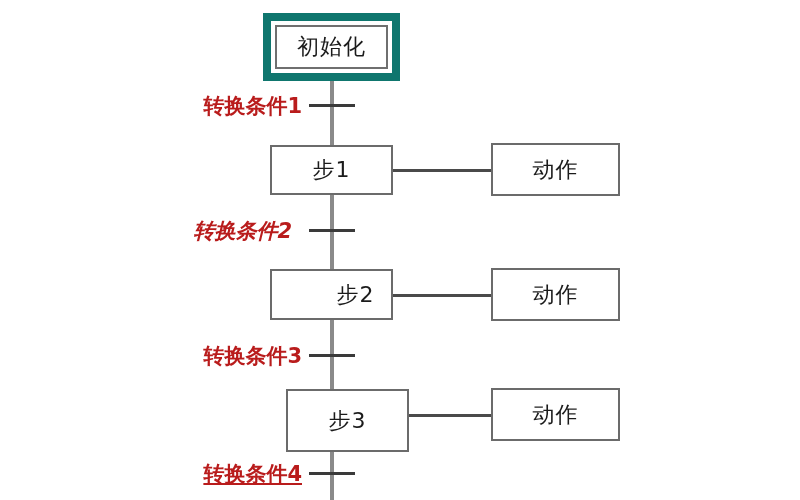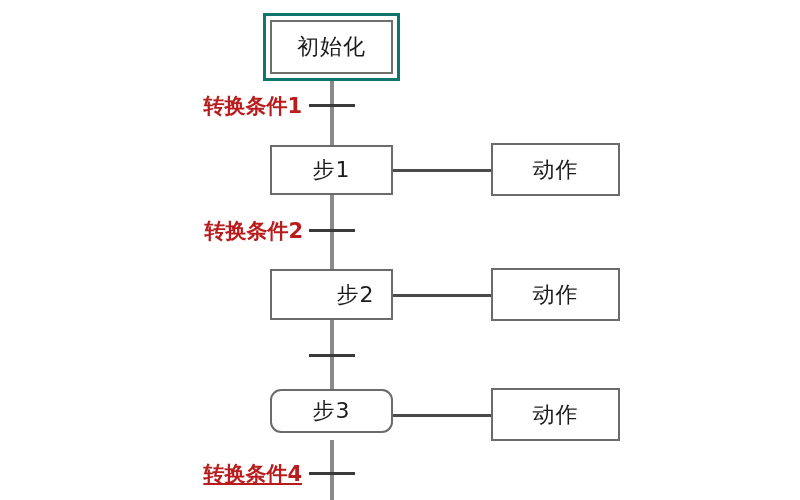--- a/index.html
+++ b/index.html
@@ -49,21 +49,21 @@
   }
   .box .boxlabel {
     font-size: 22px;
     color: #1b1b1b;
     letter-spacing: 1px;
     line-height: 1;
     white-space: nowrap;
   }
   
   .box.initial {
-    border: 3px solid #0f766e;
+    border: 8px solid #0f766e;
     padding: 4px;
   }
   .box.initial .inner {
     flex: 1 1 auto;
     align-self: stretch;
     border: 2px solid #6f6f6f;
     background: #ffffff;
     display: flex;
     align-items: center;
     justify-content: center;
@@ -93,21 +93,22 @@
   <div class="rail" style="left:330px; top:360px; height:31px;"></div>
   <div class="rail" style="left:330px; top:440px; height:36px;"></div>
   <div class="rail" style="left:330px; top:474px; height:26px;"></div>
 
   <div class="tick" style="left:309px; top:104px;"></div>
   <div class="tick" style="left:309px; top:229px;"></div>
   <div class="tick" style="left:309px; top:354px;"></div>
   <div class="tick" style="left:309px; top:472px;"></div>
 
   <div class="cond" style="left:107px; top:96px; width:195px;">转换条件1</div>
-  <div class="cond" style="left:108px; top:221px; width:195px;">转换条件2</div>
+  <div class="cond" style="left:97px; top:221px; width:195px;font-style:italic;">转换条件2</div>
+  <div class="cond" style="left:107px; top:346px; width:195px;">转换条件3</div>
   <div class="cond" style="left:107px; top:464px; width:195px;text-decoration:underline;">转换条件4</div>
 
   <div class="hconn" style="left:392px; top:169px; width:100px;"></div>
   <div class="hconn" style="left:392px; top:294px; width:100px;"></div>
   <div class="hconn" style="left:392px; top:414px; width:100px;"></div>
 
   <div class="box initial" style="left:263px; top:13px; width:137px; height:68px;">
     <span class="inner">
       <span class="boxlabel">初始化</span>
     </span>
@@ -120,20 +121,20 @@
     <span class="boxlabel">动作</span>
   </div>
 
   <div class="box" style="left:270px; top:269px; width:123px; height:51px;padding-left:48px;">
     <span class="boxlabel">步2</span>
   </div>
   <div class="box" style="left:491px; top:268px; width:129px; height:53px;">
     <span class="boxlabel">动作</span>
   </div>
 
-  <div class="box" style="left:270px; top:389px; width:123px; height:44px;border-radius:11px;">
+  <div class="box" style="left:286px; top:389px; width:123px; height:63px;">
     <span class="boxlabel">步3</span>
   </div>
   <div class="box" style="left:491px; top:388px; width:129px; height:53px;">
     <span class="boxlabel">动作</span>
   </div>
 
 </div>
 
 </body></html>

